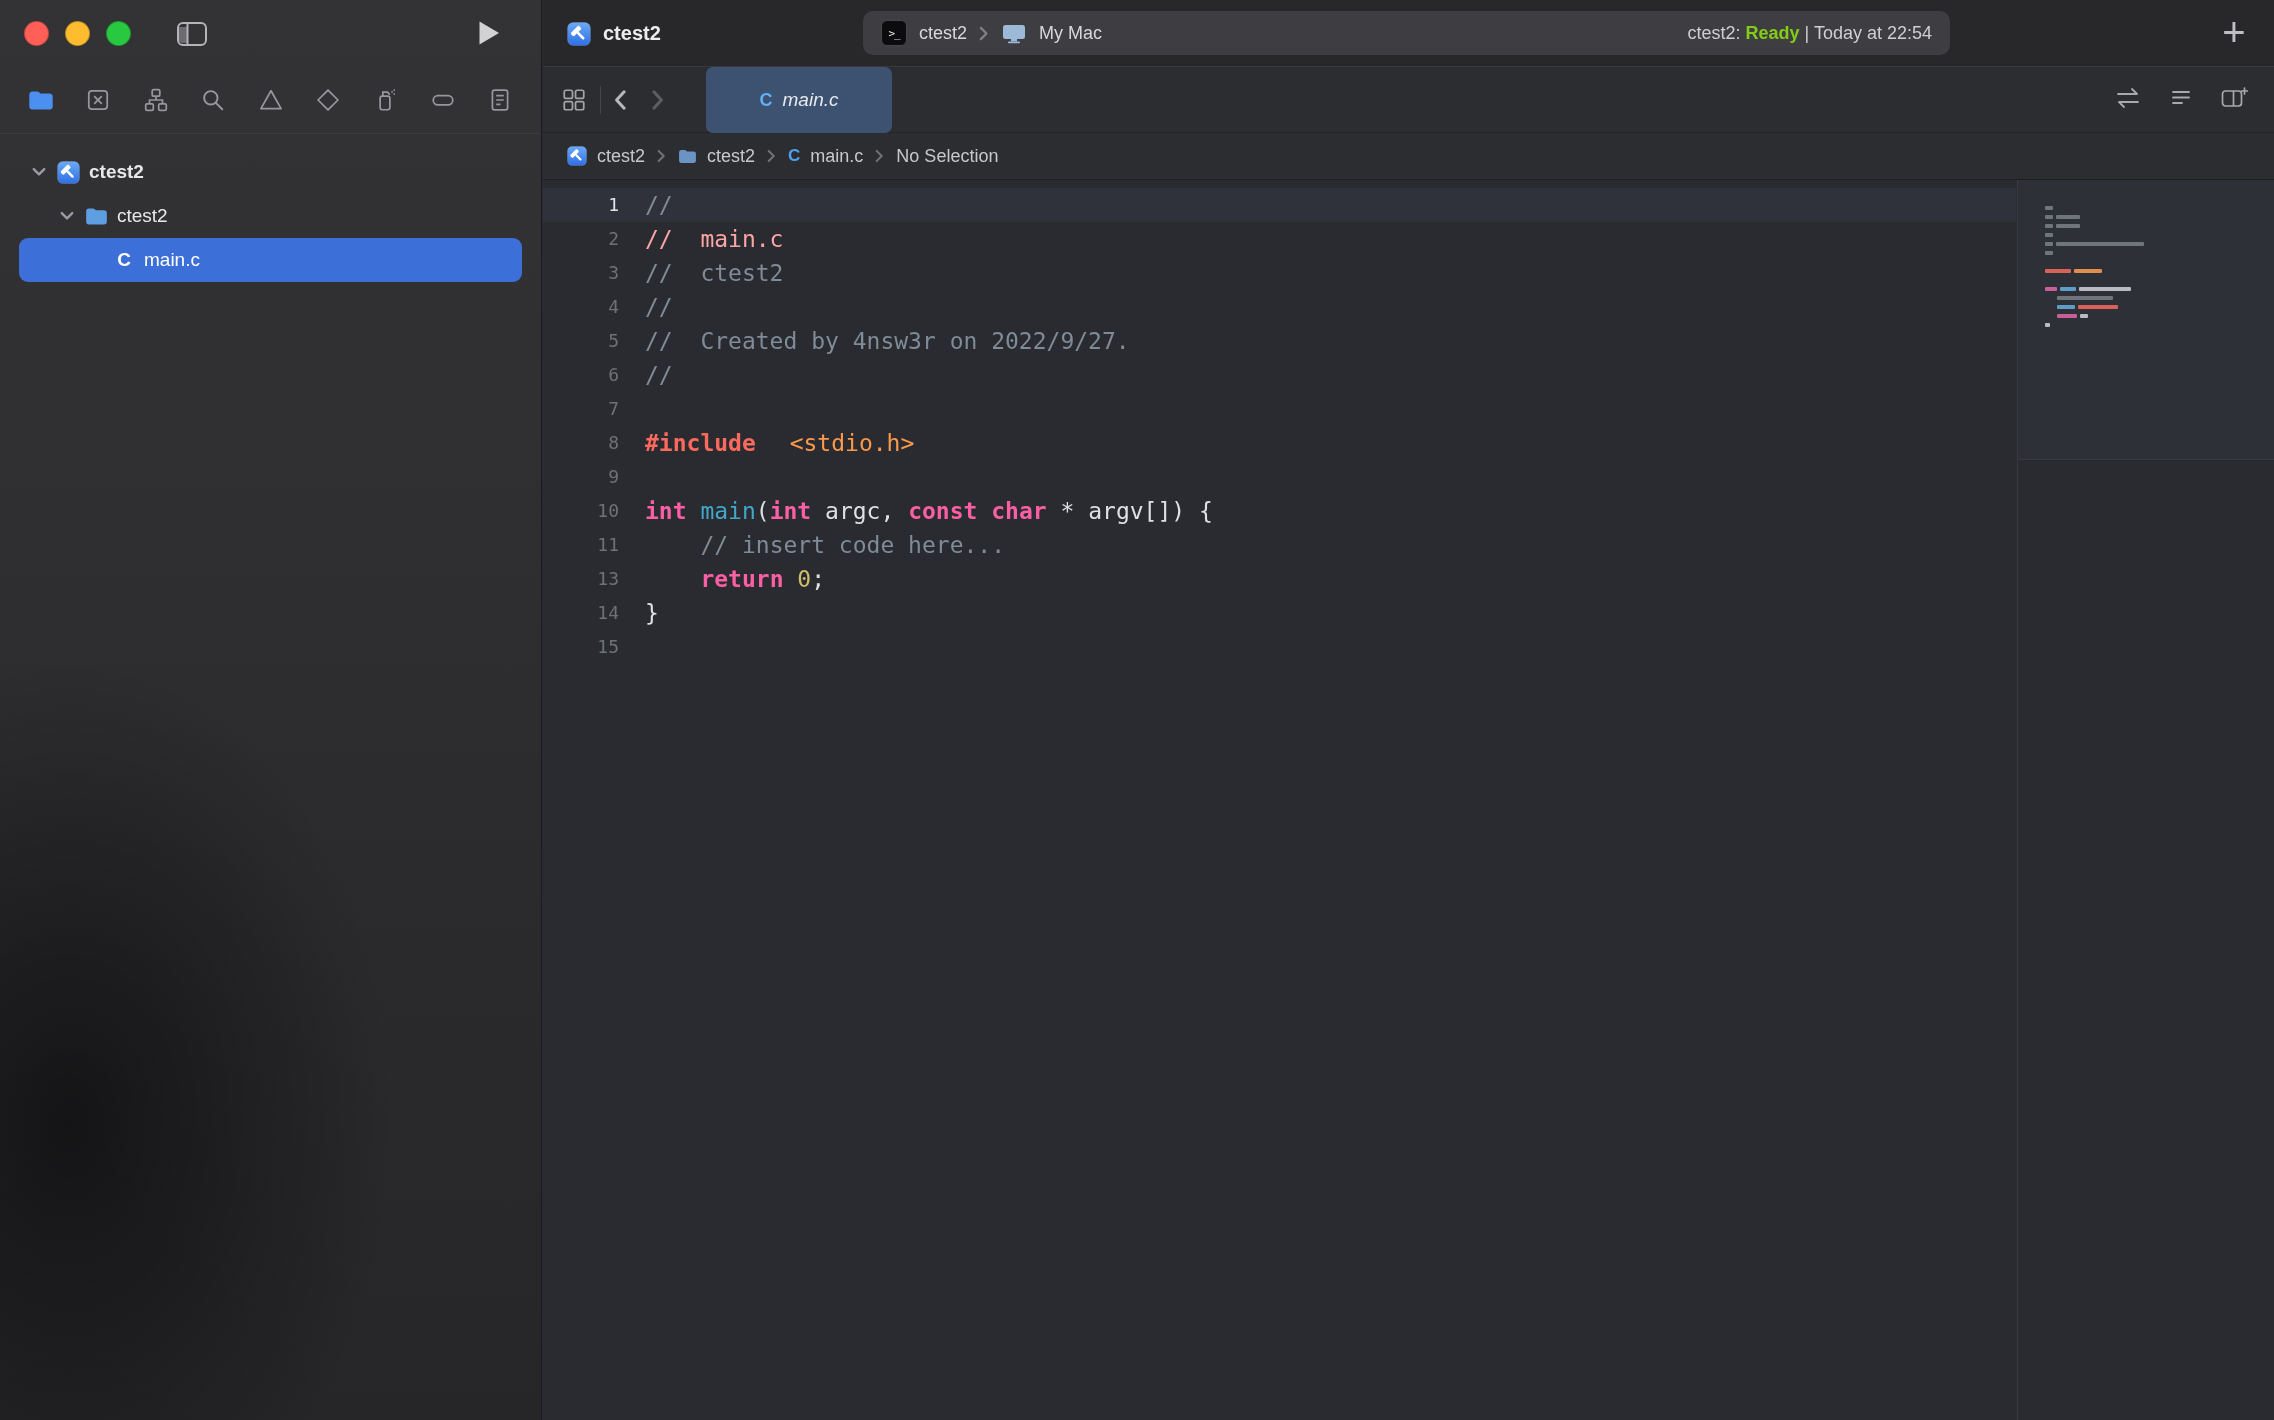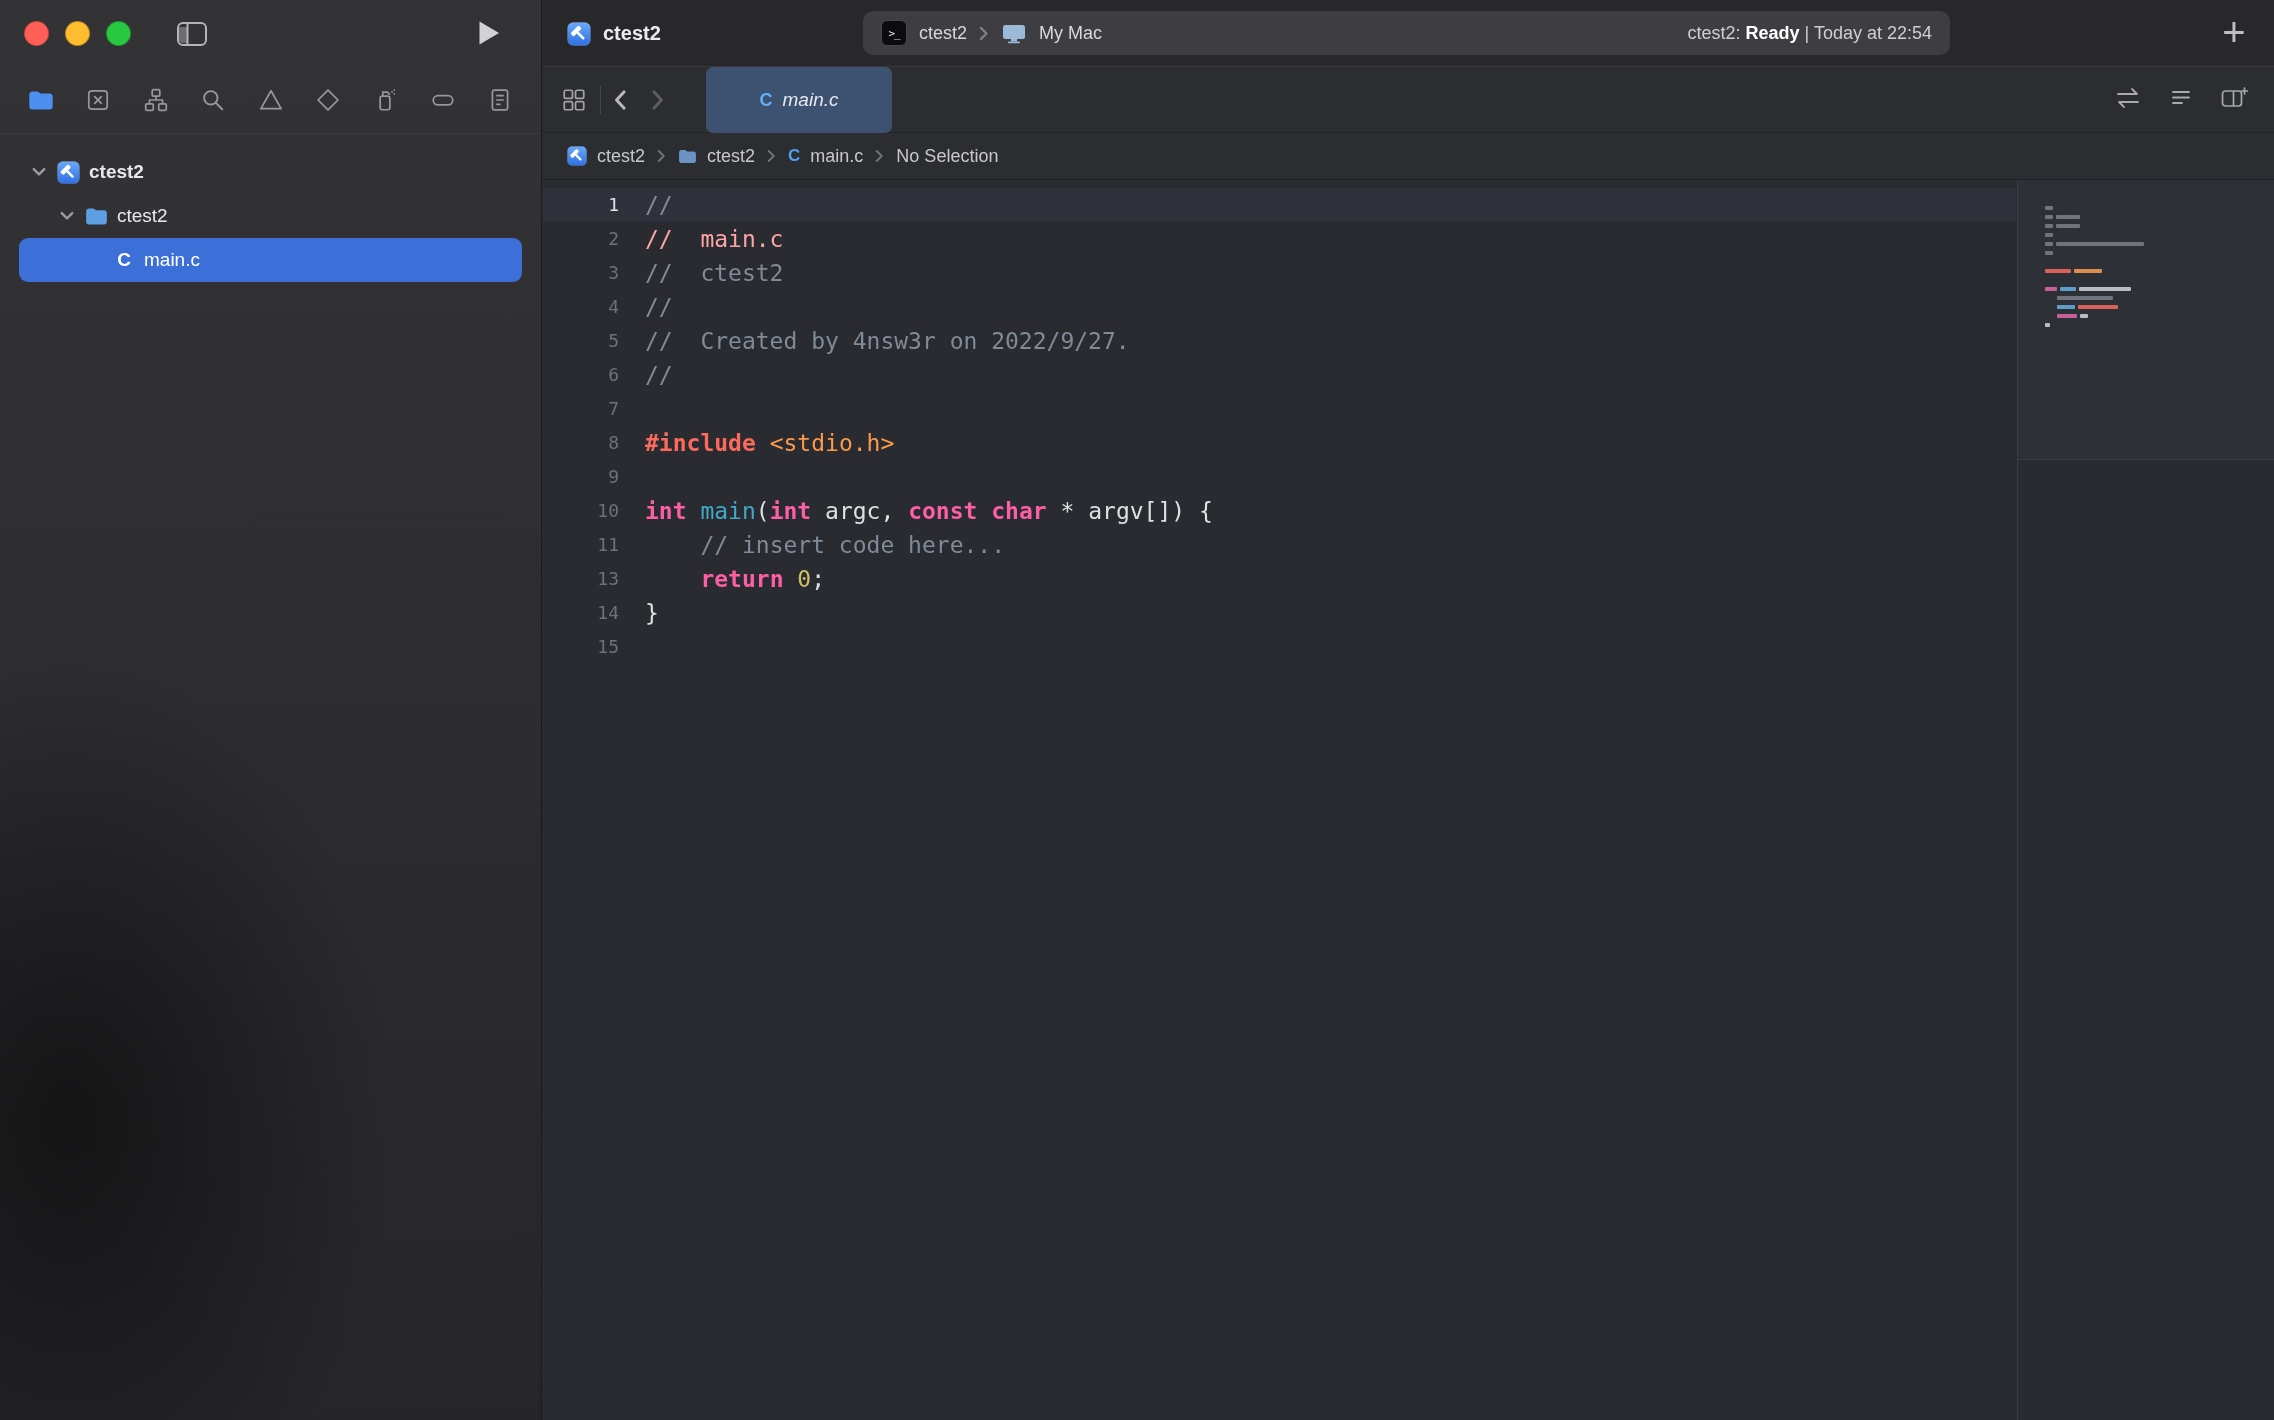--- a/index.html
+++ b/index.html
@@ -41,21 +41,21 @@
              font-size:20px;font-weight:700;color:#ececee;}
   .pill{position:absolute;left:320px;top:11px;width:1087px;height:44px;background:#3e3e42;
         border-radius:10px;display:flex;align-items:center;justify-content:space-between;
         padding:0 18px;box-sizing:border-box;font-size:18px;color:#d8d8db;}
   .pill-left{display:flex;align-items:center;gap:12px;}
   .terminal-ic{width:26px;height:26px;border-radius:6px;background:#0c0c0e;border:1px solid #47474b;
                box-sizing:border-box;display:flex;align-items:center;justify-content:center;
                font-family:"DejaVu Sans Mono",monospace;font-size:11px;color:#eaeaec;letter-spacing:-1px;}
   .pill-chev{color:#808086;display:flex;}
   .status{color:#cfcfd3;}
-  .status b{color:#ffffff;font-weight:700;}
+  .status b{color:#84cc16;font-weight:700;}
   .add-btn{position:absolute;right:26px;top:10px;font-size:40px;font-weight:300;color:#bfbfc3;
            line-height:44px;width:28px;text-align:center;}
 
   .tabbar{position:absolute;top:67px;left:0;right:0;height:66px;background:#2b2d31;
           border-bottom:1px solid #242428;box-sizing:border-box;display:flex;align-items:center;}
   .tb-grid{margin-left:18px;color:#a3a3a8;display:flex;}
   .tb-sep{width:1px;height:28px;background:#45454a;margin-left:13px;}
   .tb-back{margin-left:12px;color:#b8b8bc;display:flex;}
   .tb-fwd{margin-left:24px;color:#5d5d62;display:flex;}
   .tab{position:absolute;left:163px;top:0;height:66px;width:186px;background:#3c5270;border-radius:7px;
@@ -355,21 +355,21 @@
           <div class="code-line">
             <span class="gutter-num">6</span>
             <span class="code-text"><span style="color: rgb(127, 139, 151);">//</span></span>
           </div>
           <div class="code-line">
             <span class="gutter-num">7</span>
             <span class="code-text"></span>
           </div>
           <div class="code-line">
             <span class="gutter-num">8</span>
-            <span class="code-text"><span style="color: rgb(252, 106, 93); font-weight: bold;">#include</span><span style="color: rgb(223, 224, 226);"> </span><span style="color: rgb(253, 154, 74);">&lt;stdio.h&gt;</span></span>
+            <span class="code-text"><span style="color: rgb(252, 106, 93); font-weight: bold;">#include</span><span style="color: rgb(223, 224, 226);"> </span><span style="color: rgb(253, 154, 74); margin-left: 20px;">&lt;stdio.h&gt;</span></span>
           </div>
           <div class="code-line">
             <span class="gutter-num">9</span>
             <span class="code-text"></span>
           </div>
           <div class="code-line">
             <span class="gutter-num">10</span>
             <span class="code-text"><span style="color: rgb(252, 95, 163); font-weight: bold;">int</span><span style="color: rgb(223, 224, 226);"> </span><span style="color: rgb(65, 168, 201);">main</span><span style="color: rgb(223, 224, 226);">(</span><span style="color: rgb(252, 95, 163); font-weight: bold;">int</span><span style="color: rgb(223, 224, 226);"> argc, </span><span style="color: rgb(252, 95, 163); font-weight: bold;">const</span><span style="color: rgb(223, 224, 226);"> </span><span style="color: rgb(252, 95, 163); font-weight: bold;">char</span><span style="color: rgb(223, 224, 226);"> * argv[]) {</span></span>
           </div>
           <div class="code-line">

